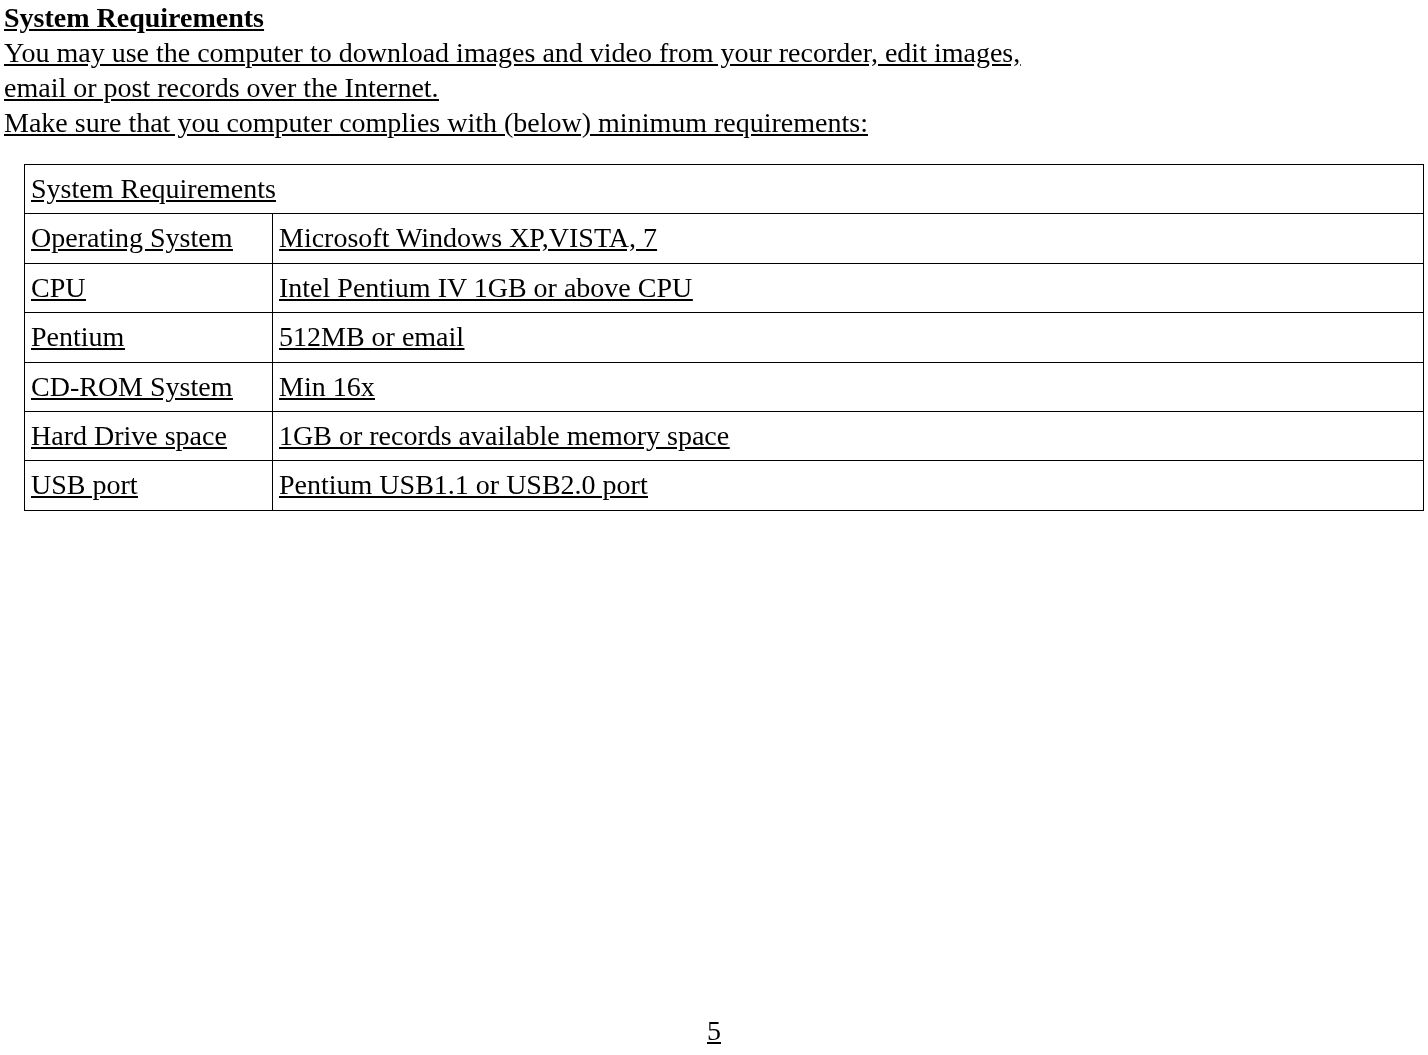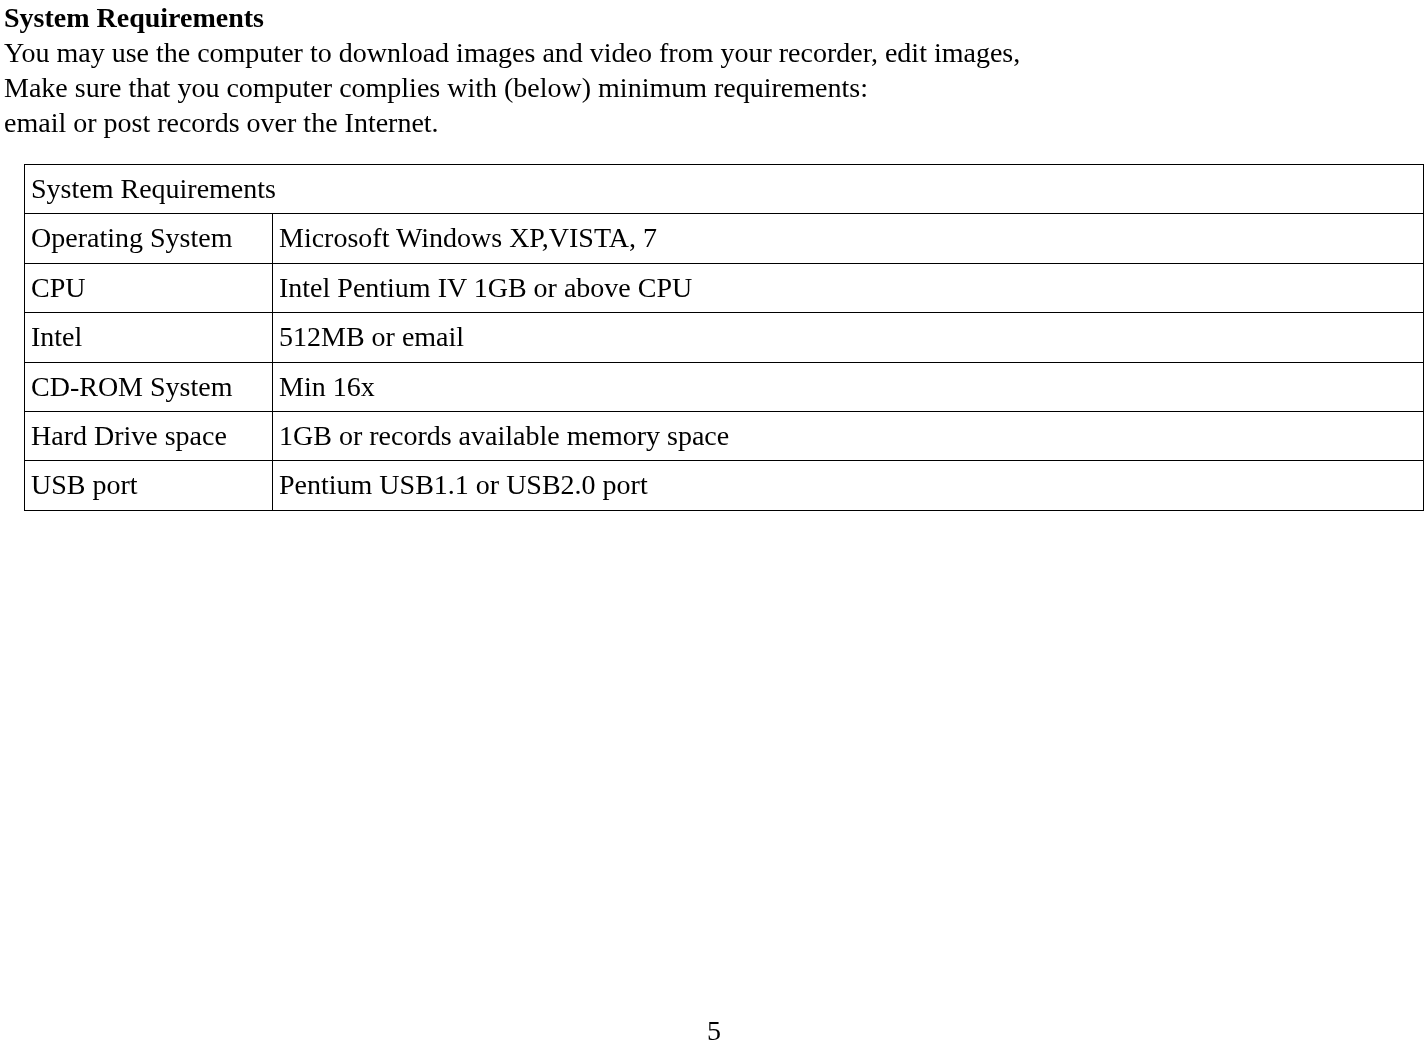--- a/index.html
+++ b/index.html
@@ -1,18 +1,19 @@
 <!DOCTYPE html>
 <html><head>
   <meta charset="utf-8">
   <style>
     * {
       margin: 0;
       padding: 0;
       box-sizing: border-box;
+      text-decoration: underline;
     }
     body {
       font-family: "Times New Roman", Times, serif;
       font-size: 28px;
       background: white;
       color: black;
       width: 1428px;
       height: 1055px;
       position: relative;
       padding: 0;
@@ -58,40 +59,40 @@
       text-align: center;
       font-size: 28px;
     }
   </style>
 </head>
 <body>
 
 <div class="content">
   <div class="heading">System Requirements</div>
   <div class="body-text">You may use the computer to download images and video from your recorder, edit images,</div>
+  <div class="body-text">email or post records over the Internet.</div>
   <div class="body-text">Make sure that you computer complies with (below) minimum requirements:</div>
-  <div class="body-text">email or post records over the Internet.</div>
 </div>
 
 <div class="table-wrapper">
   <table>
     <tbody>
         <tr class="header-row">
       <td colspan="2">System Requirements</td>
     </tr>
     <tr>
       <td class="col1">Operating System</td>
       <td>Microsoft Windows XP,VISTA, 7</td>
     </tr>
     <tr>
       <td class="col1">CPU</td>
       <td>Intel Pentium IV 1GB or above CPU</td>
     </tr>
     <tr>
-      <td class="col1">Intel</td>
+      <td class="col1">Pentium</td>
       <td>512MB or email</td>
     </tr>
     <tr>
       <td class="col1">CD-ROM System</td>
       <td>Min 16x</td>
     </tr>
     <tr>
       <td class="col1">Hard Drive space</td>
       <td>1GB or records available memory space</td>
     </tr>

